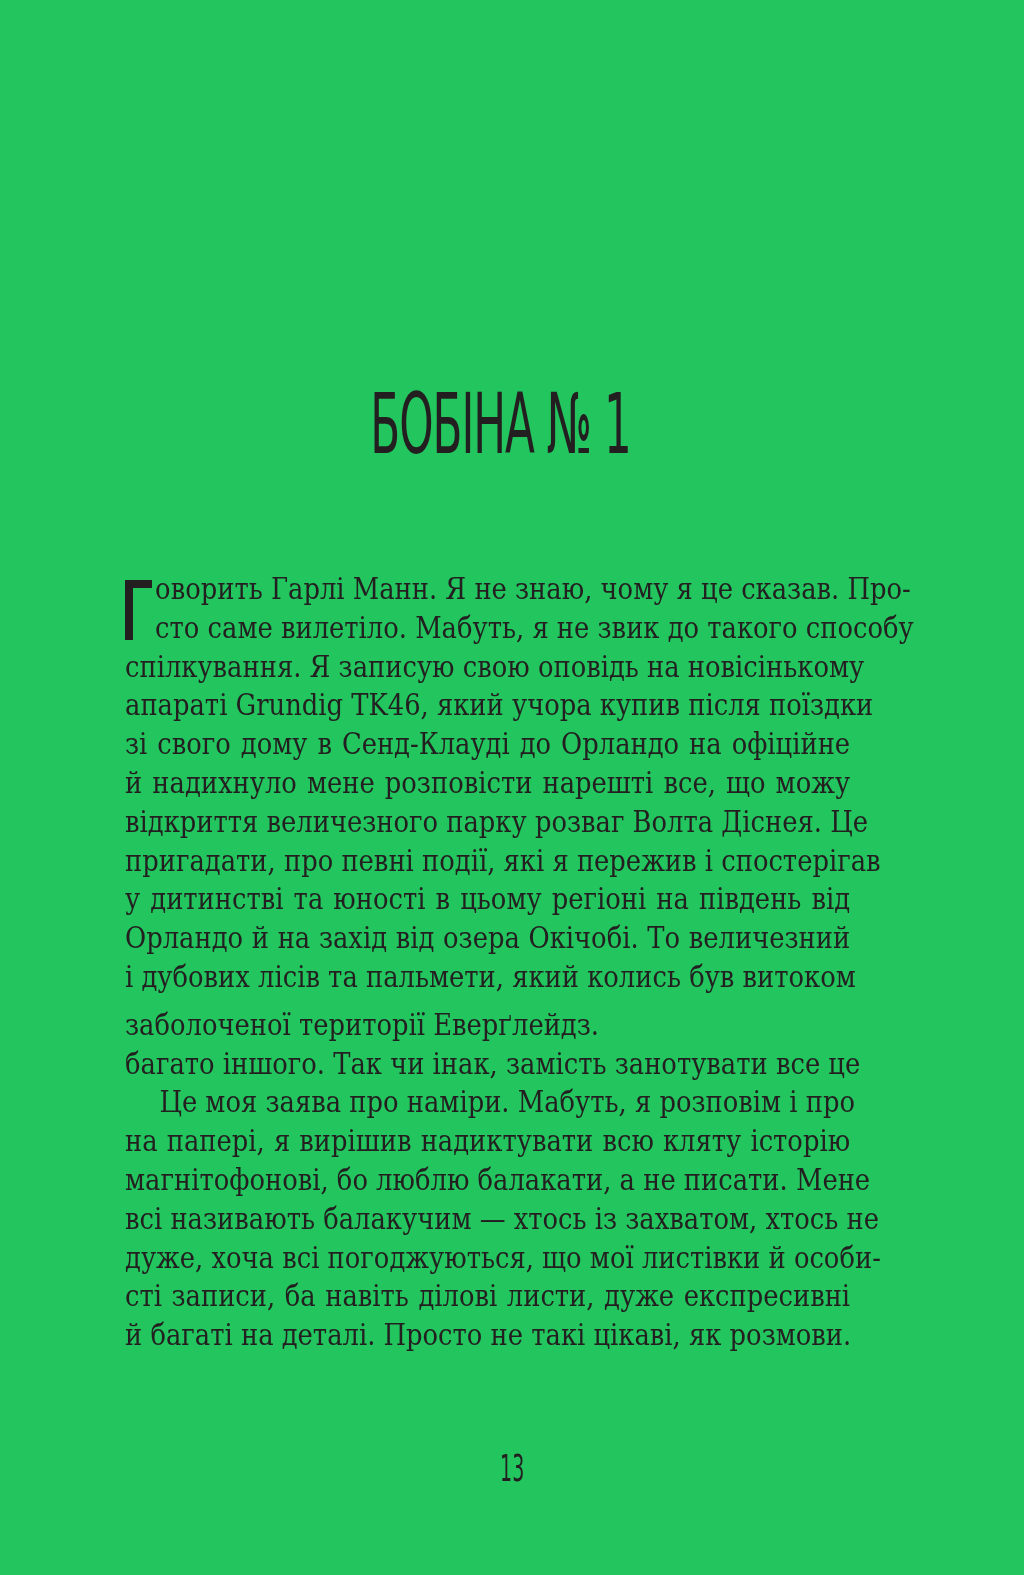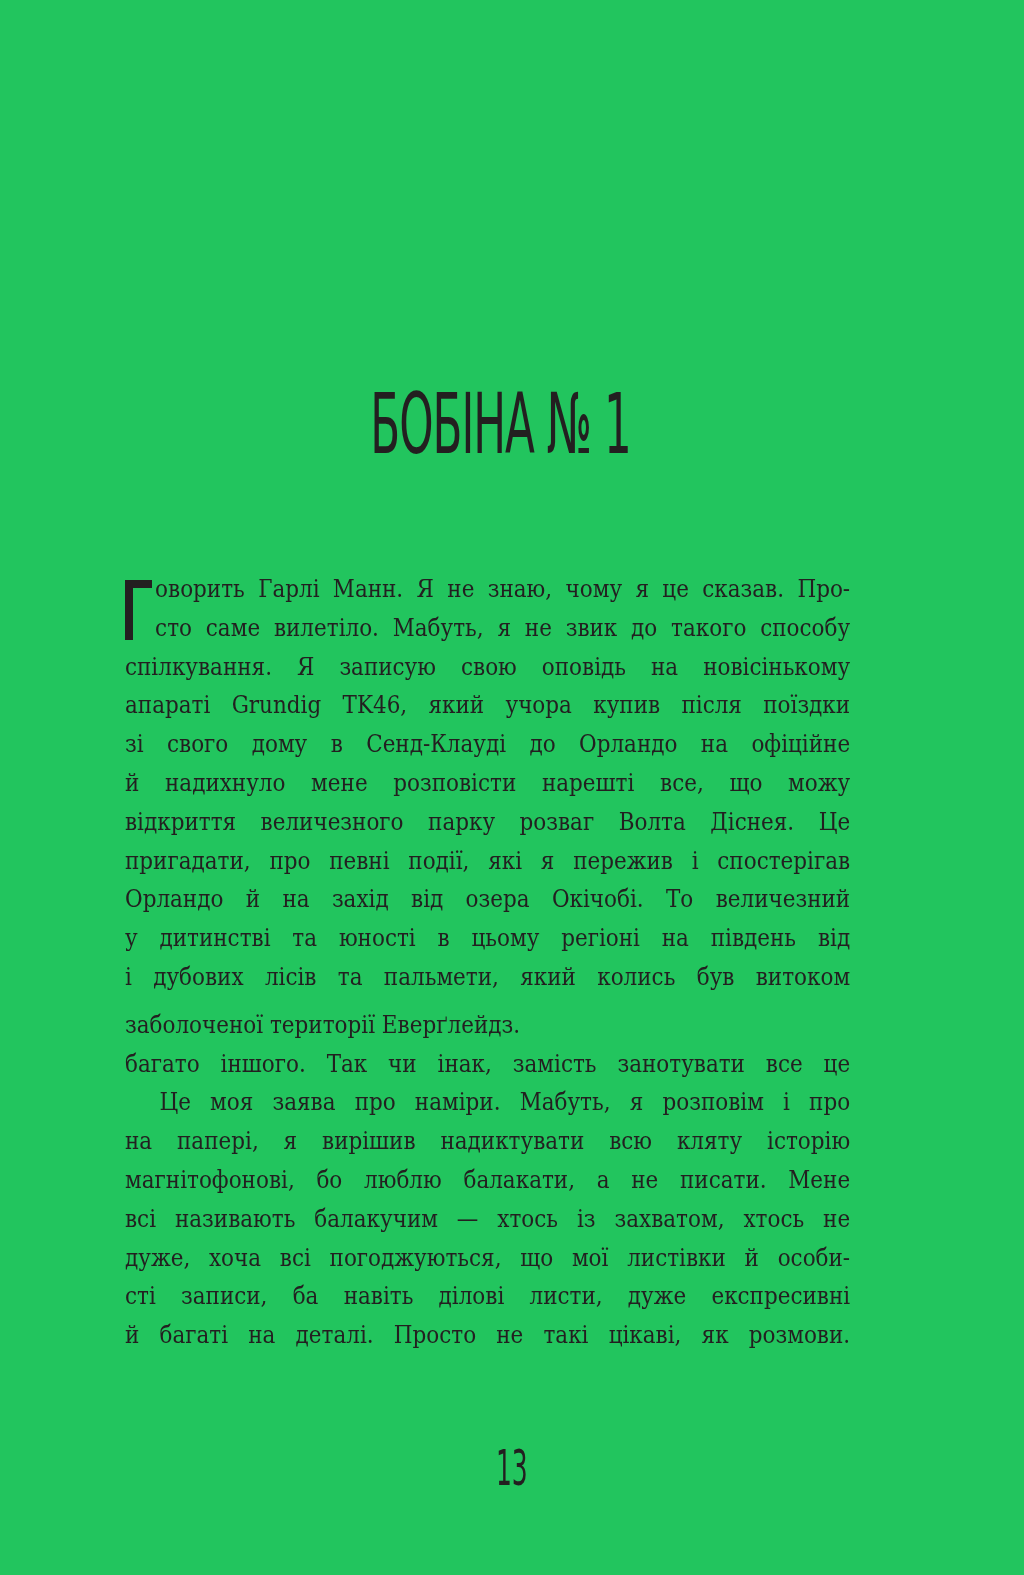--- a/index.html
+++ b/index.html
@@ -36,21 +36,21 @@
       transform: scaleX(0.52);
       transform-origin: 488px 50%;
       white-space: nowrap;
     }
     .body-text {
       position: absolute;
       left: 125px;
       top: 570px;
       width: 725px;
       font-family: "DejaVu Serif", serif;
-      font-size: 25px;
+      font-size: 30px;
       line-height: 38.8px;
       color: #231f20;
     }
     .line {
       display: block;
       white-space: nowrap;
       height: 38.8px;
       text-align: justify;
       text-align-last: justify;
       transform-origin: 0 50%;
@@ -99,21 +99,21 @@
       padding-left: 35px;
       box-sizing: border-box;
     }
     .page-number {
       position: absolute;
       left: 0;
       width: 1024px;
       top: 1448px;
       text-align: center;
       font-family: "DejaVu Sans", sans-serif;
-      font-size: 50px;
+      font-size: 38px;
       line-height: 40px;
       color: #231f20;
     }
     .page-number span {
       display: inline-block;
       transform: scaleX(0.5);
     }
   </style>
 </head>
 <body>
@@ -130,22 +130,22 @@
   <div class="body-text">
     <div class="paragraph">
       <div class="line first-lines"><span class="line-inner">оворить Гарлі Манн. Я не знаю, чому я це сказав. Про-</span></div>
       <div class="line first-lines"><span class="line-inner">сто саме вилетіло. Мабуть, я не звик до такого способу</span></div>
       <div class="line"><span class="line-inner">спілкування. Я записую свою оповідь на новісінькому</span></div>
       <div class="line"><span class="line-inner">апараті Grundig TK46, який учора купив після поїздки</span></div>
       <div class="line"><span class="line-inner">зі свого дому в Сенд-Клауді до Орландо на офіційне</span></div>
       <div class="line"><span class="line-inner">й надихнуло мене розповісти нарешті все, що можу</span></div>
       <div class="line"><span class="line-inner">відкриття величезного парку розваг Волта Діснея. Це</span></div>
       <div class="line"><span class="line-inner">пригадати, про певні події, які я пережив і спостерігав</span></div>
+      <div class="line"><span class="line-inner">у дитинстві та юності в цьому регіоні на південь від</span></div>
       <div class="line"><span class="line-inner">Орландо й на захід від озера Окічобі. То величезний</span></div>
-      <div class="line"><span class="line-inner">у дитинстві та юності в цьому регіоні на південь від</span></div>
       <div class="line"><span class="line-inner">і дубових лісів та пальмети, який колись був витоком</span></div>
       <div class="line last"><span class="line-inner">заболоченої території Еверґлейдз.</span></div>
     </div>
     <div class="paragraph">
       <div class="line"><span class="line-inner">багато іншого. Так чи інак, замість занотувати все це</span></div>
       <div class="line indent"><span class="line-inner">Це моя заява про наміри. Мабуть, я розповім і про</span></div>
       <div class="line"><span class="line-inner">на папері, я вирішив надиктувати всю кляту історію</span></div>
       <div class="line"><span class="line-inner">магнітофонові, бо люблю балакати, а не писати. Мене</span></div>
       <div class="line"><span class="line-inner">всі називають балакучим — хтось із захватом, хтось не</span></div>
       <div class="line"><span class="line-inner">дуже, хоча всі погоджуються, що мої листівки й особи-</span></div>

